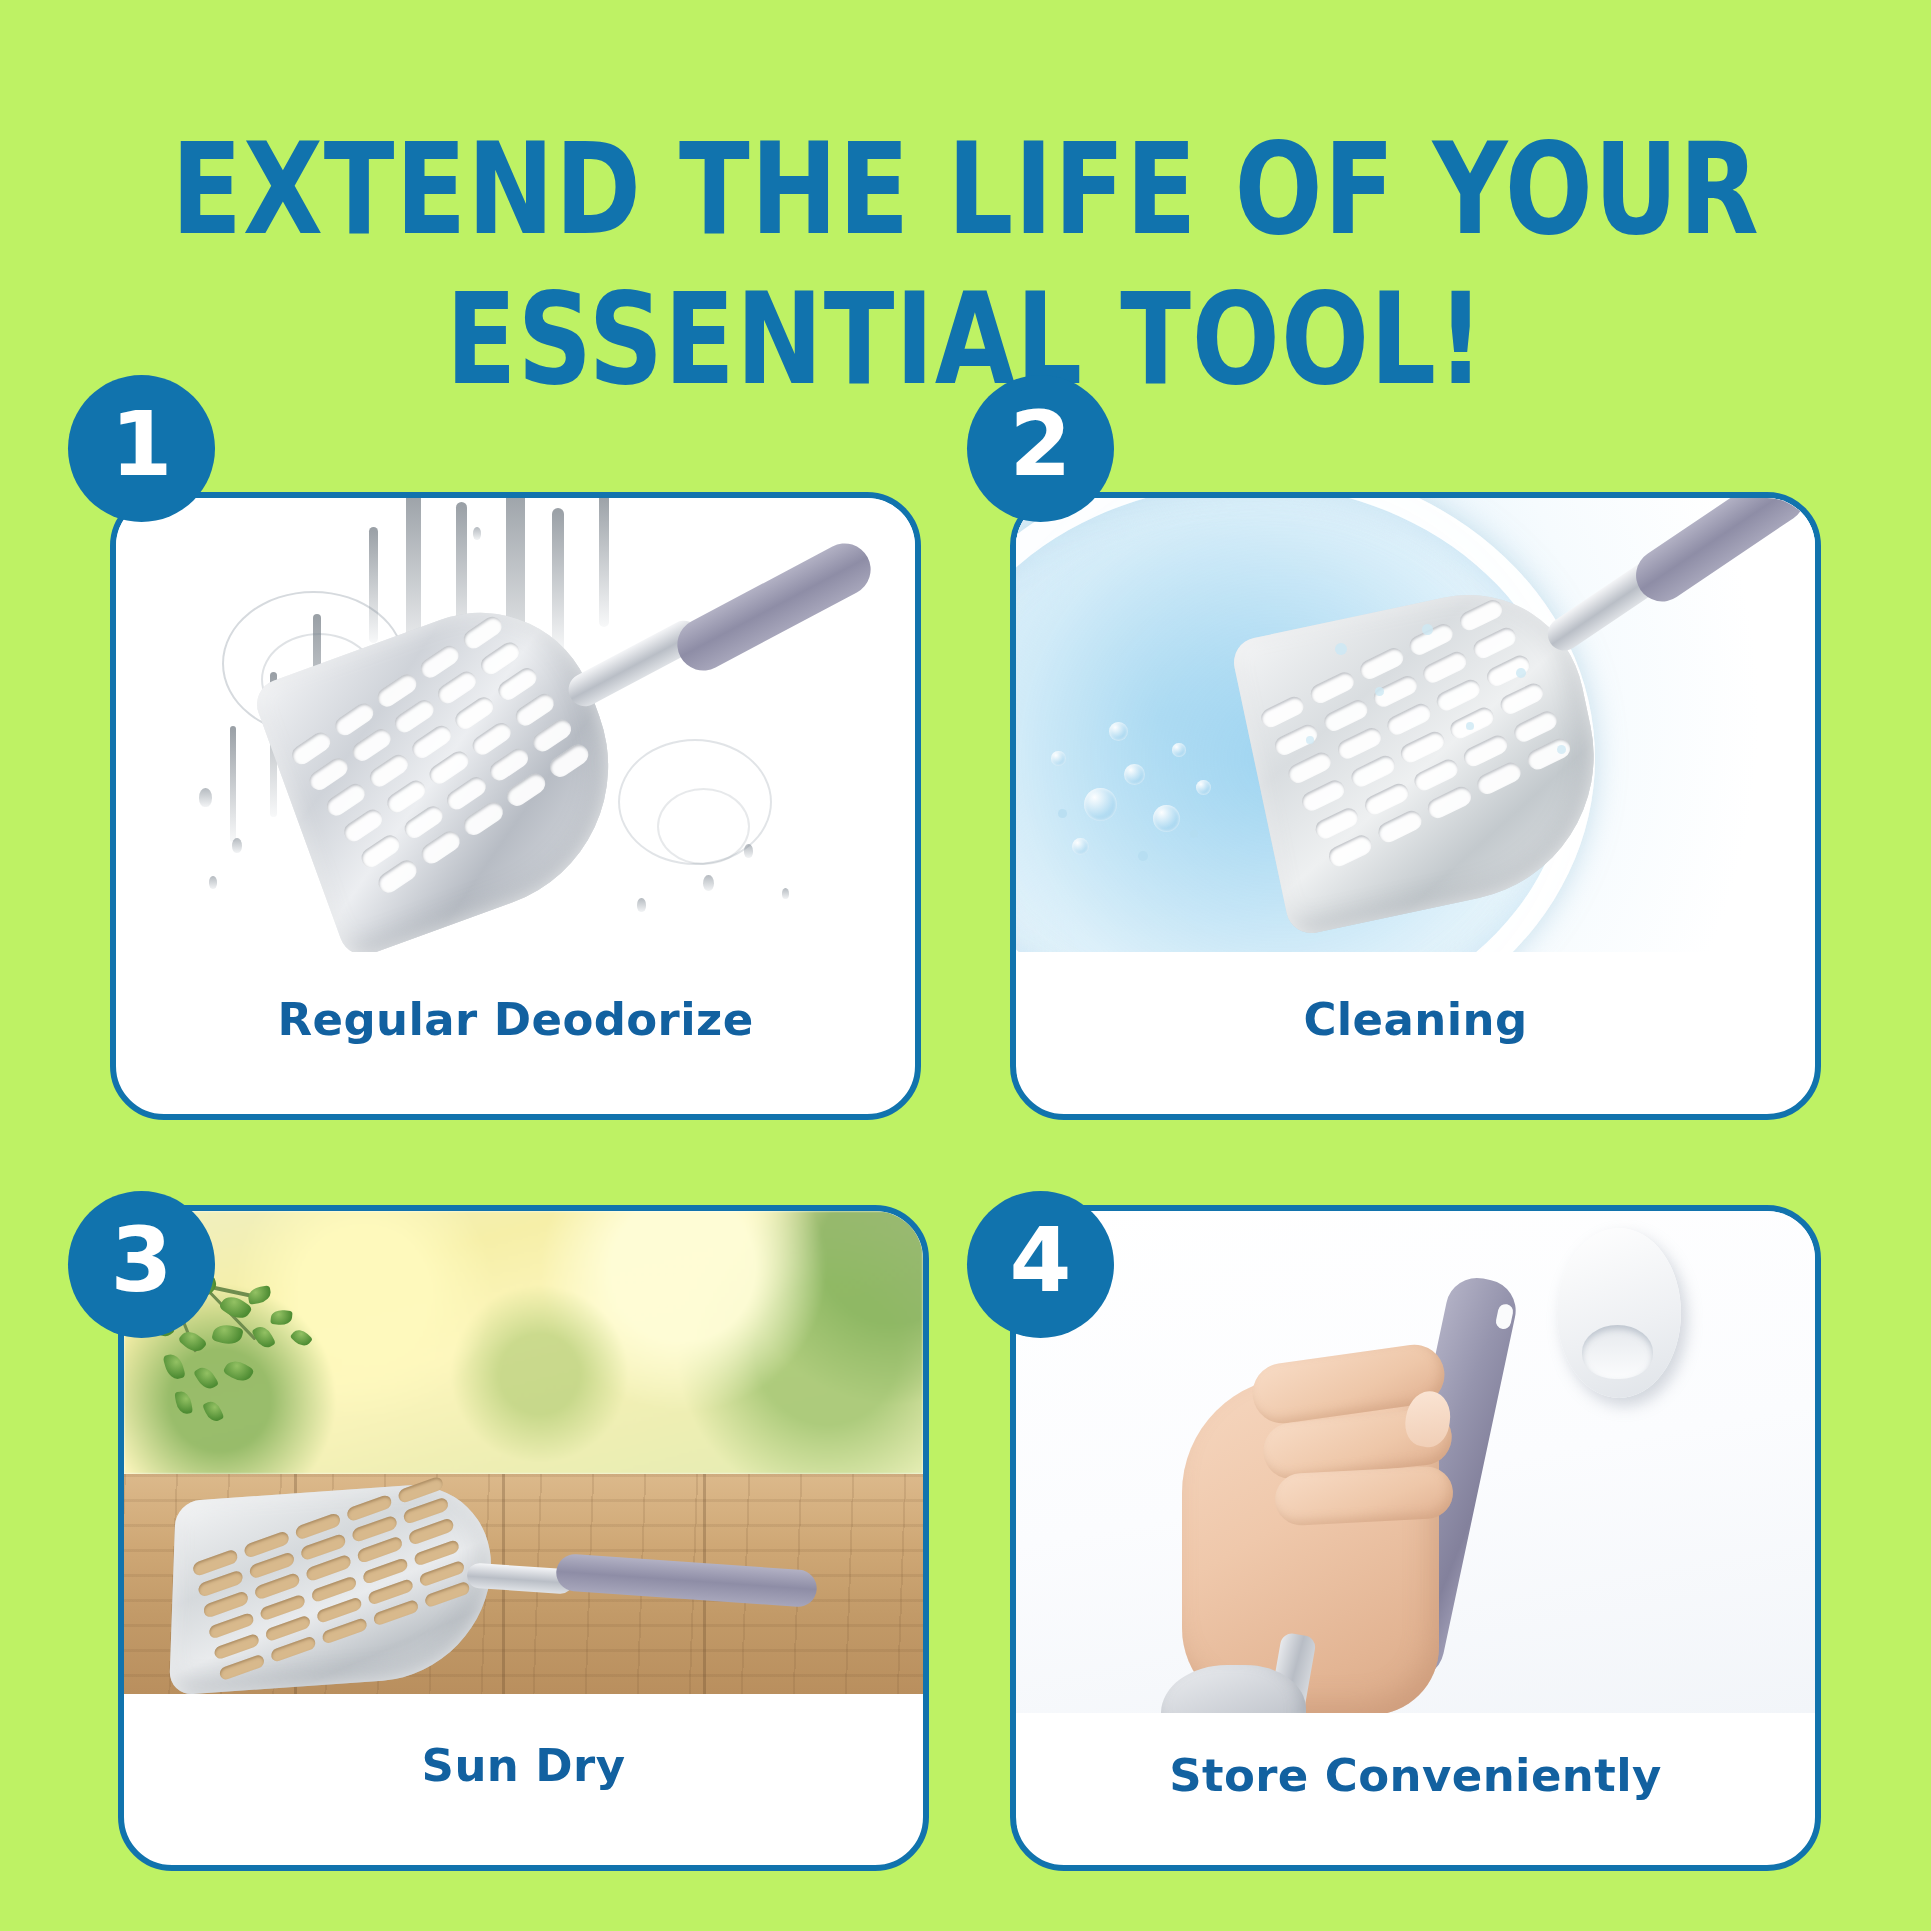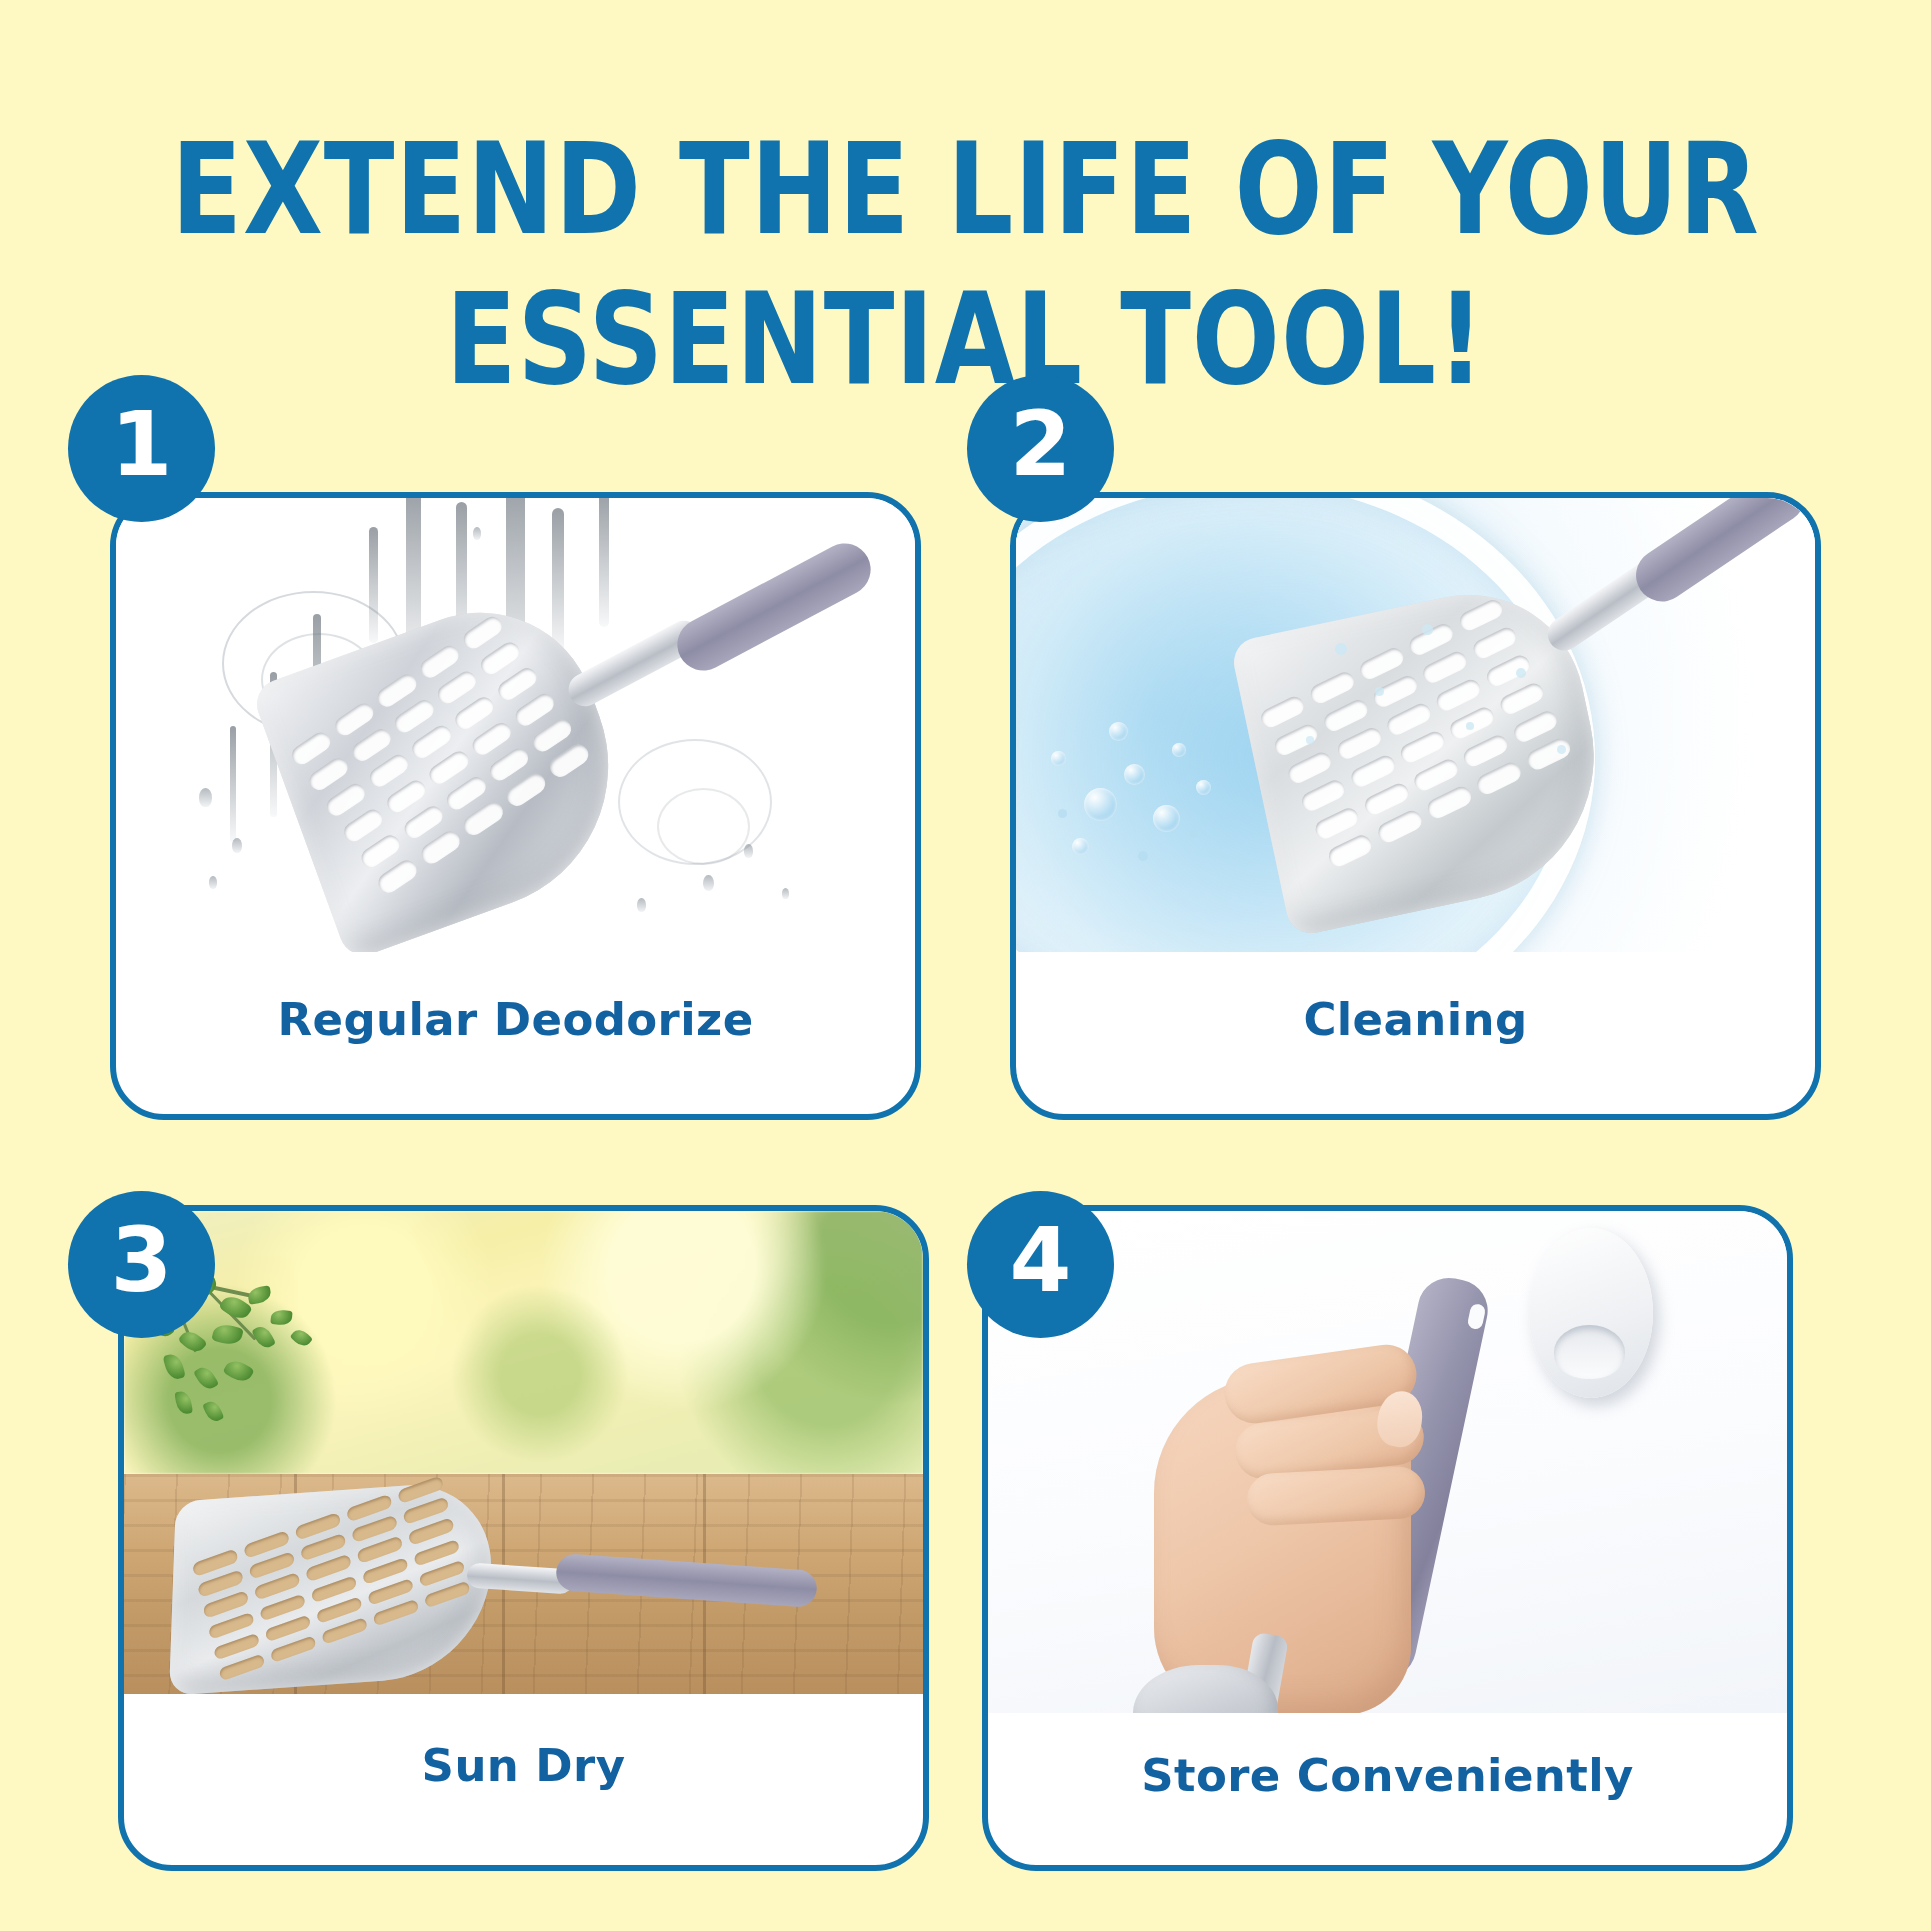--- a/index.html
+++ b/index.html
@@ -9,21 +9,21 @@
     height: 1931px;
     background: #ffffff;
     font-family: "Liberation Sans", sans-serif;
     overflow: hidden;
   }
 
   #root {
     position: relative;
     width: 1931px;
     height: 1931px;
-    background: #fef9c3;
+    background: #bef264;
   }
 
   
   .title-block {
     position: absolute;
     top: 114px;
     left: 0;
     width: 1931px;
     text-align: center;
   }
@@ -52,21 +52,21 @@
   .card {
     position: absolute;
     border: 6.8px solid #1173AD;
     border-radius: 54px;
     background: #ffffff;
     overflow: hidden;
   }
   .card.c1 { left: 0px;   top: 0px;   width: 811px; height: 628px; }
   .card.c2 { left: 900px; top: 0px;   width: 811px; height: 628px; }
   .card.c3 { left: 8px;   top: 713px; width: 811px; height: 666px; }
-  .card.c4 { left: 872px; top: 713px; width: 811px; height: 666px; }
+  .card.c4 { left: 900px; top: 713px; width: 811px; height: 666px; }
 
   .card-photo {
     position: absolute;
     left: 0; right: 0; top: 0;
     overflow: hidden;
   }
   .card.c1 .card-photo, .card.c2 .card-photo { height: 454px; }
   .card.c3 .card-photo { height: 483px; }
   .card.c4 .card-photo { height: 502px; }
 

